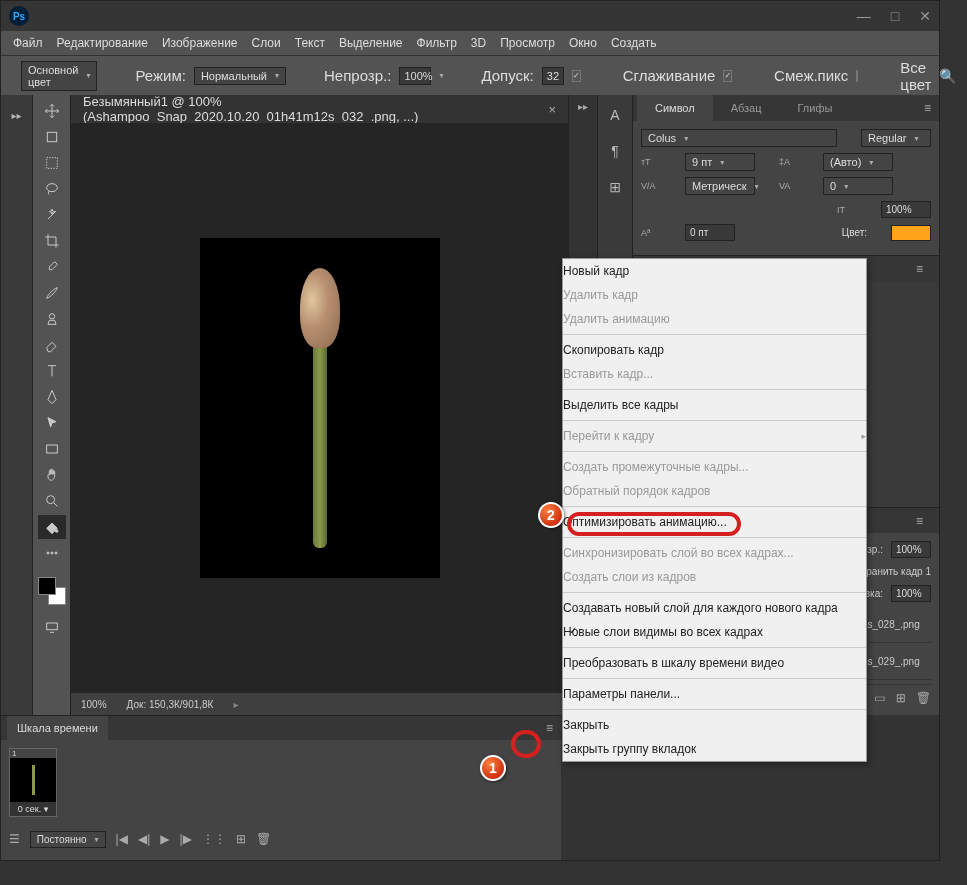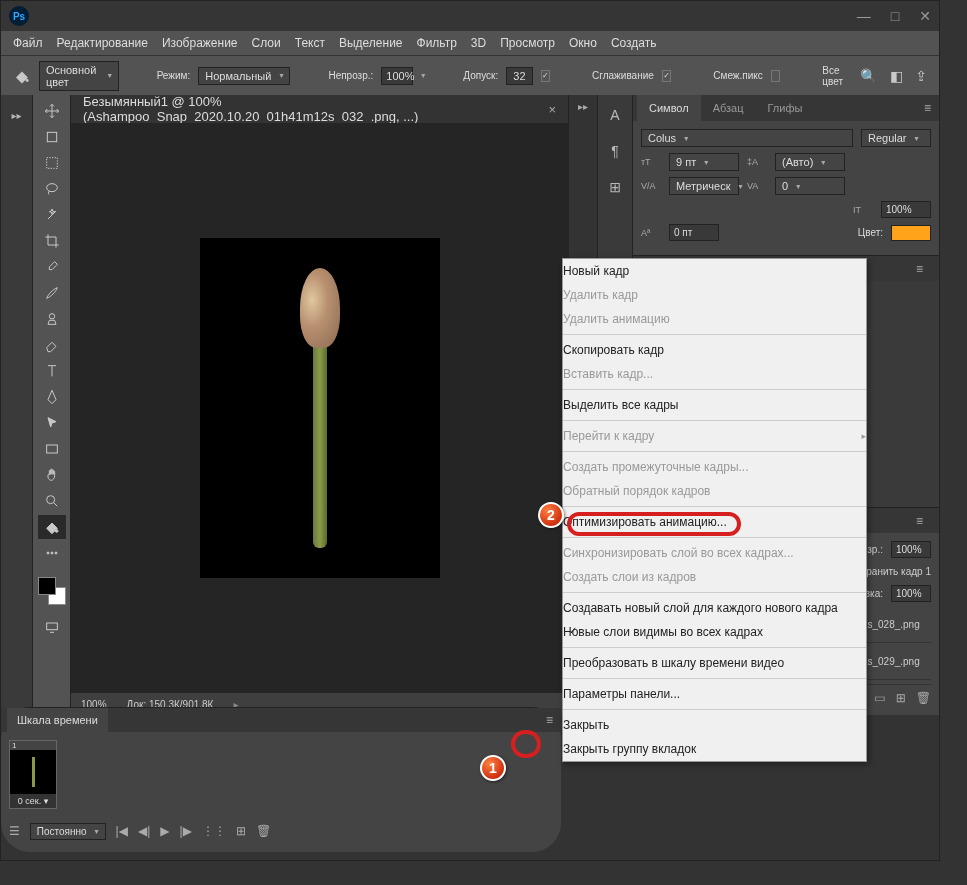--- a/index.html
+++ b/index.html
@@ -15,21 +15,21 @@
 .menubar { height: 24px; background: #535353; display: flex; align-items: center; padding: 0 12px; color: #ddd; font-size: 12px; gap: 14px; }
 .menubar span { cursor: default; }
 
 
 .optbar { height: 40px; background: #535353; border-top: 1px solid #333; display: flex; align-items: center; padding: 0 12px; color: #ddd; font-size: 11px; gap: 8px; }
 .tool-icon { width: 24px; height: 24px; display: flex; align-items: center; justify-content: center; }
 .dropdown { background: #444; border: 1px solid #222; padding: 2px 6px; color: #ddd; font-size: 11px; display: flex; align-items: center; gap: 4px; }
 .dropdown::after { content: "▾"; font-size: 8px; color: #aaa; margin-left: 4px; }
 .input-small { background: #393939; border: 1px solid #222; width: 32px; padding: 2px 4px; color: #ddd; text-align: center; font-size: 11px; }
 .checkbox { width: 12px; height: 12px; background: #555; border: 1px solid #777; display: inline-flex; align-items: center; justify-content: center; font-size: 8px; color: #ddd; margin-right: 4px; }
-.opt-label { font-size: 10px; margin-left: 30px; }
+.opt-label { font-size: 15px; margin-left: 30px; }
 
 
 .main { display: flex; height: calc(100% - 94px - 145px); }
 .dockcol { width: 32px; background: #3a3a3a; border-right: 1px solid #222; display: flex; flex-direction: column; align-items: center; padding-top: 6px; }
 .dockbtn { width: 20px; height: 20px; margin: 4px 0; color: #b8b8b8; display: flex; align-items: center; justify-content: center; font-size: 10px; }
 .toolbox { width: 38px; background: #535353; border-right: 1px solid #222; display: flex; flex-direction: column; align-items: center; padding-top: 4px; gap: 2px; }
 .tool { width: 28px; height: 24px; display: flex; align-items: center; justify-content: center; color: #ddd; }
 .tool.active { background: #2a2a2a; }
 .tool svg { width: 16px; height: 16px; stroke: #c8c8c8; fill: none; stroke-width: 1.5; }
 .swatches { margin-top: 10px; position: relative; width: 28px; height: 28px; }
@@ -46,39 +46,39 @@
 .stem { position: absolute; bottom: 0; left: 50%; transform: translateX(-50%); width: 14px; height: 220px; background: linear-gradient(90deg, #6a7a3a, #8a9a4a, #5a6a2a); border-radius: 6px; }
 .bud { position: absolute; top: 0; left: 50%; transform: translateX(-50%); width: 40px; height: 80px; background: radial-gradient(ellipse at 30% 40%, #e0c8a0, #b89070 40%, #8a6850); border-radius: 50% 50% 40% 40%; }
 .statusbar { height: 22px; background: #3f3f3f; display: flex; align-items: center; padding: 0 10px; color: #ccc; font-size: 10px; gap: 20px; }
 
 
 .rightcol { width: 370px; background: #444; display: flex; }
 .rightdock { width: 36px; background: #3a3a3a; border-left: 1px solid #222; border-right: 1px solid #222; display: flex; flex-direction: column; align-items: center; padding-top: 6px; gap: 8px; }
 .rightdock .dockbtn { font-size: 14px; }
 .panels { flex: 1; display: flex; flex-direction: column; }
 .panel-tabs { height: 26px; background: #363636; display: flex; align-items: center; padding-left: 4px; }
-.ptab { padding: 0 12px; height: 100%; display: flex; align-items: center; color: #999; font-size: 11px; }
+.ptab { padding: 0 18px; height: 100%; display: flex; align-items: center; color: #999; font-size: 11px; }
 .ptab.active { background: #444; color: #ddd; }
 .panel-menu { margin-left: auto; padding: 0 8px; color: #aaa; font-size: 12px; }
 .char-panel { padding: 8px; background: #444; color: #ddd; font-size: 10px; }
-.char-row { display: flex; gap: 8px; margin-bottom: 6px; align-items: center; }
+.char-row { display: flex; gap: 24px; margin-bottom: 6px; align-items: center; }
 .char-row .lbl { width: 20px; font-size: 9px; color: #aaa; }
 .char-input { background: #393939; border: 1px solid #222; padding: 2px 4px; color: #ddd; font-size: 10px; }
 .color-swatch { width: 40px; height: 16px; background: #ffa31a; border: 1px solid #222; }
 .context-strip { height: 26px; background: #363636; border-top: 1px solid #222; display: flex; align-items: center; justify-content: flex-end; padding: 0 8px; }
 .layers-bottom { background: #444; padding: 4px 8px; font-size: 10px; color: #ccc; }
 .layer-row { display: flex; align-items: center; gap: 8px; padding: 4px 0; border-bottom: 1px solid #333; }
 .eye { width: 14px; text-align: center; font-size: 11px; }
 .thumb { width: 28px; height: 28px; background: #000; display: flex; align-items: center; justify-content: center; }
 .thumb .mini-stem { width: 3px; height: 18px; background: #8a9a4a; }
 .layer-controls { display: flex; align-items: center; padding: 4px 0; gap: 8px; font-size: 10px; color: #ccc; justify-content: flex-end; }
 .layer-footer { display: flex; gap: 10px; padding: 6px 0; justify-content: flex-end; color: #aaa; font-size: 12px; border-top: 1px solid #333; margin-top: 4px; }
 
 
-.timeline { position: absolute; bottom: 8px; left: 0; width: 560px; height: 145px; background: #444; border-top: 1px solid #222; border-radius: 29px; }
+.timeline { position: absolute; bottom: 0; left: 0; width: 560px; height: 145px; background: #444; border-top: 1px solid #222; }
 .tl-tabs { height: 24px; background: #363636; display: flex; align-items: center; padding-left: 6px; }
 .tl-tab { padding: 0 10px; height: 100%; display: flex; align-items: center; color: #ddd; font-size: 11px; background: #444; }
 .tl-body { padding: 8px; }
 .frame { width: 48px; background: #555; border: 1px solid #666; display: inline-block; }
 .frame-num { font-size: 8px; color: #ddd; padding: 0 2px; background: #444; }
 .frame-thumb { width: 46px; height: 44px; background: #000; display: flex; align-items: center; justify-content: center; }
 .frame-thumb .mini-stem { width: 3px; height: 30px; background: #8a9a4a; }
 .frame-delay { font-size: 9px; color: #ddd; padding: 2px; background: #333; text-align: center; }
 .tl-footer { height: 28px; display: flex; align-items: center; gap: 10px; padding: 0 8px; color: #aaa; font-size: 12px; }
 

